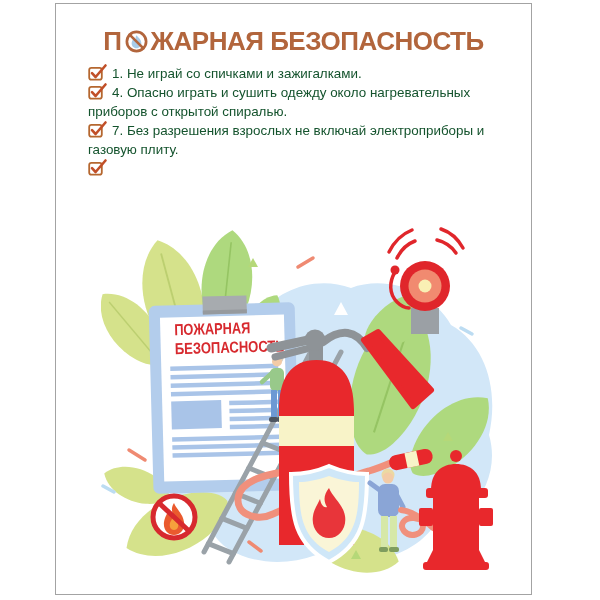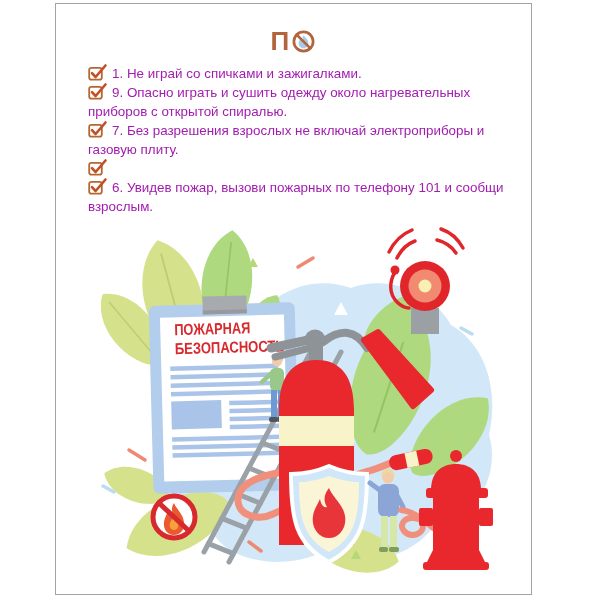--- a/index.html
+++ b/index.html
@@ -5,62 +5,59 @@
   html,body{margin:0;padding:0;background:#ffffff;}
   .stage{position:relative;width:600px;height:600px;background:#ffffff;overflow:hidden;
          font-family:"Liberation Sans",sans-serif;}
   .page{position:absolute;left:55px;top:3px;width:477px;height:592px;background:#ffffff;
         border:1px solid #a3a3a3;box-sizing:border-box;}
   .title{position:absolute;left:0;top:22px;width:100%;margin:0;
          display:flex;align-items:center;justify-content:center;gap:1px;
          font-size:26px;font-weight:bold;letter-spacing:-0.5px;color:#b2653c;}
   .title .no-fire{width:25px;height:25px;margin:0 1px;}
   .list{position:absolute;left:32px;top:60px;width:436px;
-        font-size:13.4px;line-height:18.4px;color:#a21caf;}
+        font-size:13.4px;line-height:18.4px;color:#14532d;}
   .item{margin:0;}
   .cb{width:19px;height:17px;overflow:visible;vertical-align:-3px;margin-right:5px;}
   .illo{position:absolute;left:45px;top:216px;width:400px;height:365px;}
   .illo text{font-family:"Liberation Sans",sans-serif;font-weight:bold;}
 </style>
 </head>
 <body>
 
 <div class="stage">
  <div class="page">
 
   <h1 class="title">
         <span>П</span>
         <svg class="no-fire" viewBox="0 0 26 26">
         <circle cx="13" cy="13" r="10" fill="#ffffff" stroke="#b2653c" stroke-width="2.8"></circle>
         <path d="M 13 6.5 C 15 9 17.5 10.5 18 14 C 18.5 17.5 16 20 13 20 C 10 20 7.5 17.5 8 14 C 8.4 11.5 10 10 10.6 8.5 C 11 10.5 12 11.5 12.6 11 C 11.8 9.5 12 7.8 13 6.5 Z" fill="#a8cce9"></path>
         <path d="M 5.8 5.8 L 20.2 20.2" stroke="#b2653c" stroke-width="2.8" stroke-linecap="round"></path>
       </svg>
+        <span>ЖАРНАЯ БЕЗОПАСНОСТЬ</span>
       </h1>
 
   <div class="list">
     <div class="item"><svg class="cb" viewBox="0 0 19 17">
             <rect x="1.2" y="3.8" width="12.6" height="11.8" rx="2.2" fill="#ffffff" stroke="#b5672f" stroke-width="1.8"></rect>
             <path d="M 4 9.2 L 7.6 13 L 17.5 1.5" fill="none" stroke="#c14f28" stroke-width="2.6" stroke-linecap="round" stroke-linejoin="round"></path>
           </svg><span>1. Не играй со спичками и зажигалками.</span></div>
     <div class="item"><svg class="cb" viewBox="0 0 19 17">
             <rect x="1.2" y="3.8" width="12.6" height="11.8" rx="2.2" fill="#ffffff" stroke="#b5672f" stroke-width="1.8"></rect>
             <path d="M 4 9.2 L 7.6 13 L 17.5 1.5" fill="none" stroke="#c14f28" stroke-width="2.6" stroke-linecap="round" stroke-linejoin="round"></path>
-          </svg><span>9. Опасно играть и сушить одежду около нагревательных приборов с открытой спиралью.</span></div>
+          </svg><span>4. Опасно играть и сушить одежду около нагревательных приборов с открытой спиралью.</span></div>
     <div class="item"><svg class="cb" viewBox="0 0 19 17">
             <rect x="1.2" y="3.8" width="12.6" height="11.8" rx="2.2" fill="#ffffff" stroke="#b5672f" stroke-width="1.8"></rect>
             <path d="M 4 9.2 L 7.6 13 L 17.5 1.5" fill="none" stroke="#c14f28" stroke-width="2.6" stroke-linecap="round" stroke-linejoin="round"></path>
           </svg><span>7. Без разрешения взрослых не включай электроприборы и газовую плиту.</span></div>
     <div class="item"><svg class="cb" viewBox="0 0 19 17">
             <rect x="1.2" y="3.8" width="12.6" height="11.8" rx="2.2" fill="#ffffff" stroke="#b5672f" stroke-width="1.8"></rect>
             <path d="M 4 9.2 L 7.6 13 L 17.5 1.5" fill="none" stroke="#c14f28" stroke-width="2.6" stroke-linecap="round" stroke-linejoin="round"></path>
           </svg></div>
-    <div class="item"><svg class="cb" viewBox="0 0 19 17">
-            <rect x="1.2" y="3.8" width="12.6" height="11.8" rx="2.2" fill="#ffffff" stroke="#b5672f" stroke-width="1.8"></rect>
-            <path d="M 4 9.2 L 7.6 13 L 17.5 1.5" fill="none" stroke="#c14f28" stroke-width="2.6" stroke-linecap="round" stroke-linejoin="round"></path>
-          </svg><span>6. Увидев пожар, вызови пожарных по телефону 101 и сообщи взрослым.</span></div>
   </div>
 
   <svg class="illo" viewBox="0 0 400 365">
 
     <path d="M 70 215 C 55 160 95 105 160 95 C 175 70 215 55 250 68 C 285 55 330 70 350 105 C 385 125 398 170 388 215 C 400 255 375 300 330 310 C 305 340 255 350 215 335 C 175 350 125 340 110 310 C 75 300 58 255 70 215 Z" fill="#d2e7f8"></path>
 
     <g>
       <g transform="translate(72,78) rotate(-15) scale(1.15)">
             <path d="M 0 -52 C 22 -38 30 -6 22 24 C 16 44 8 52 0 54 C -8 52 -16 44 -22 24 C -30 -6 -22 -38 0 -52 Z" fill="#d5e28b"></path>
             <path d="M 0 -40 L 0 38" stroke="#bccf70" stroke-width="1.6" fill="none"></path>

